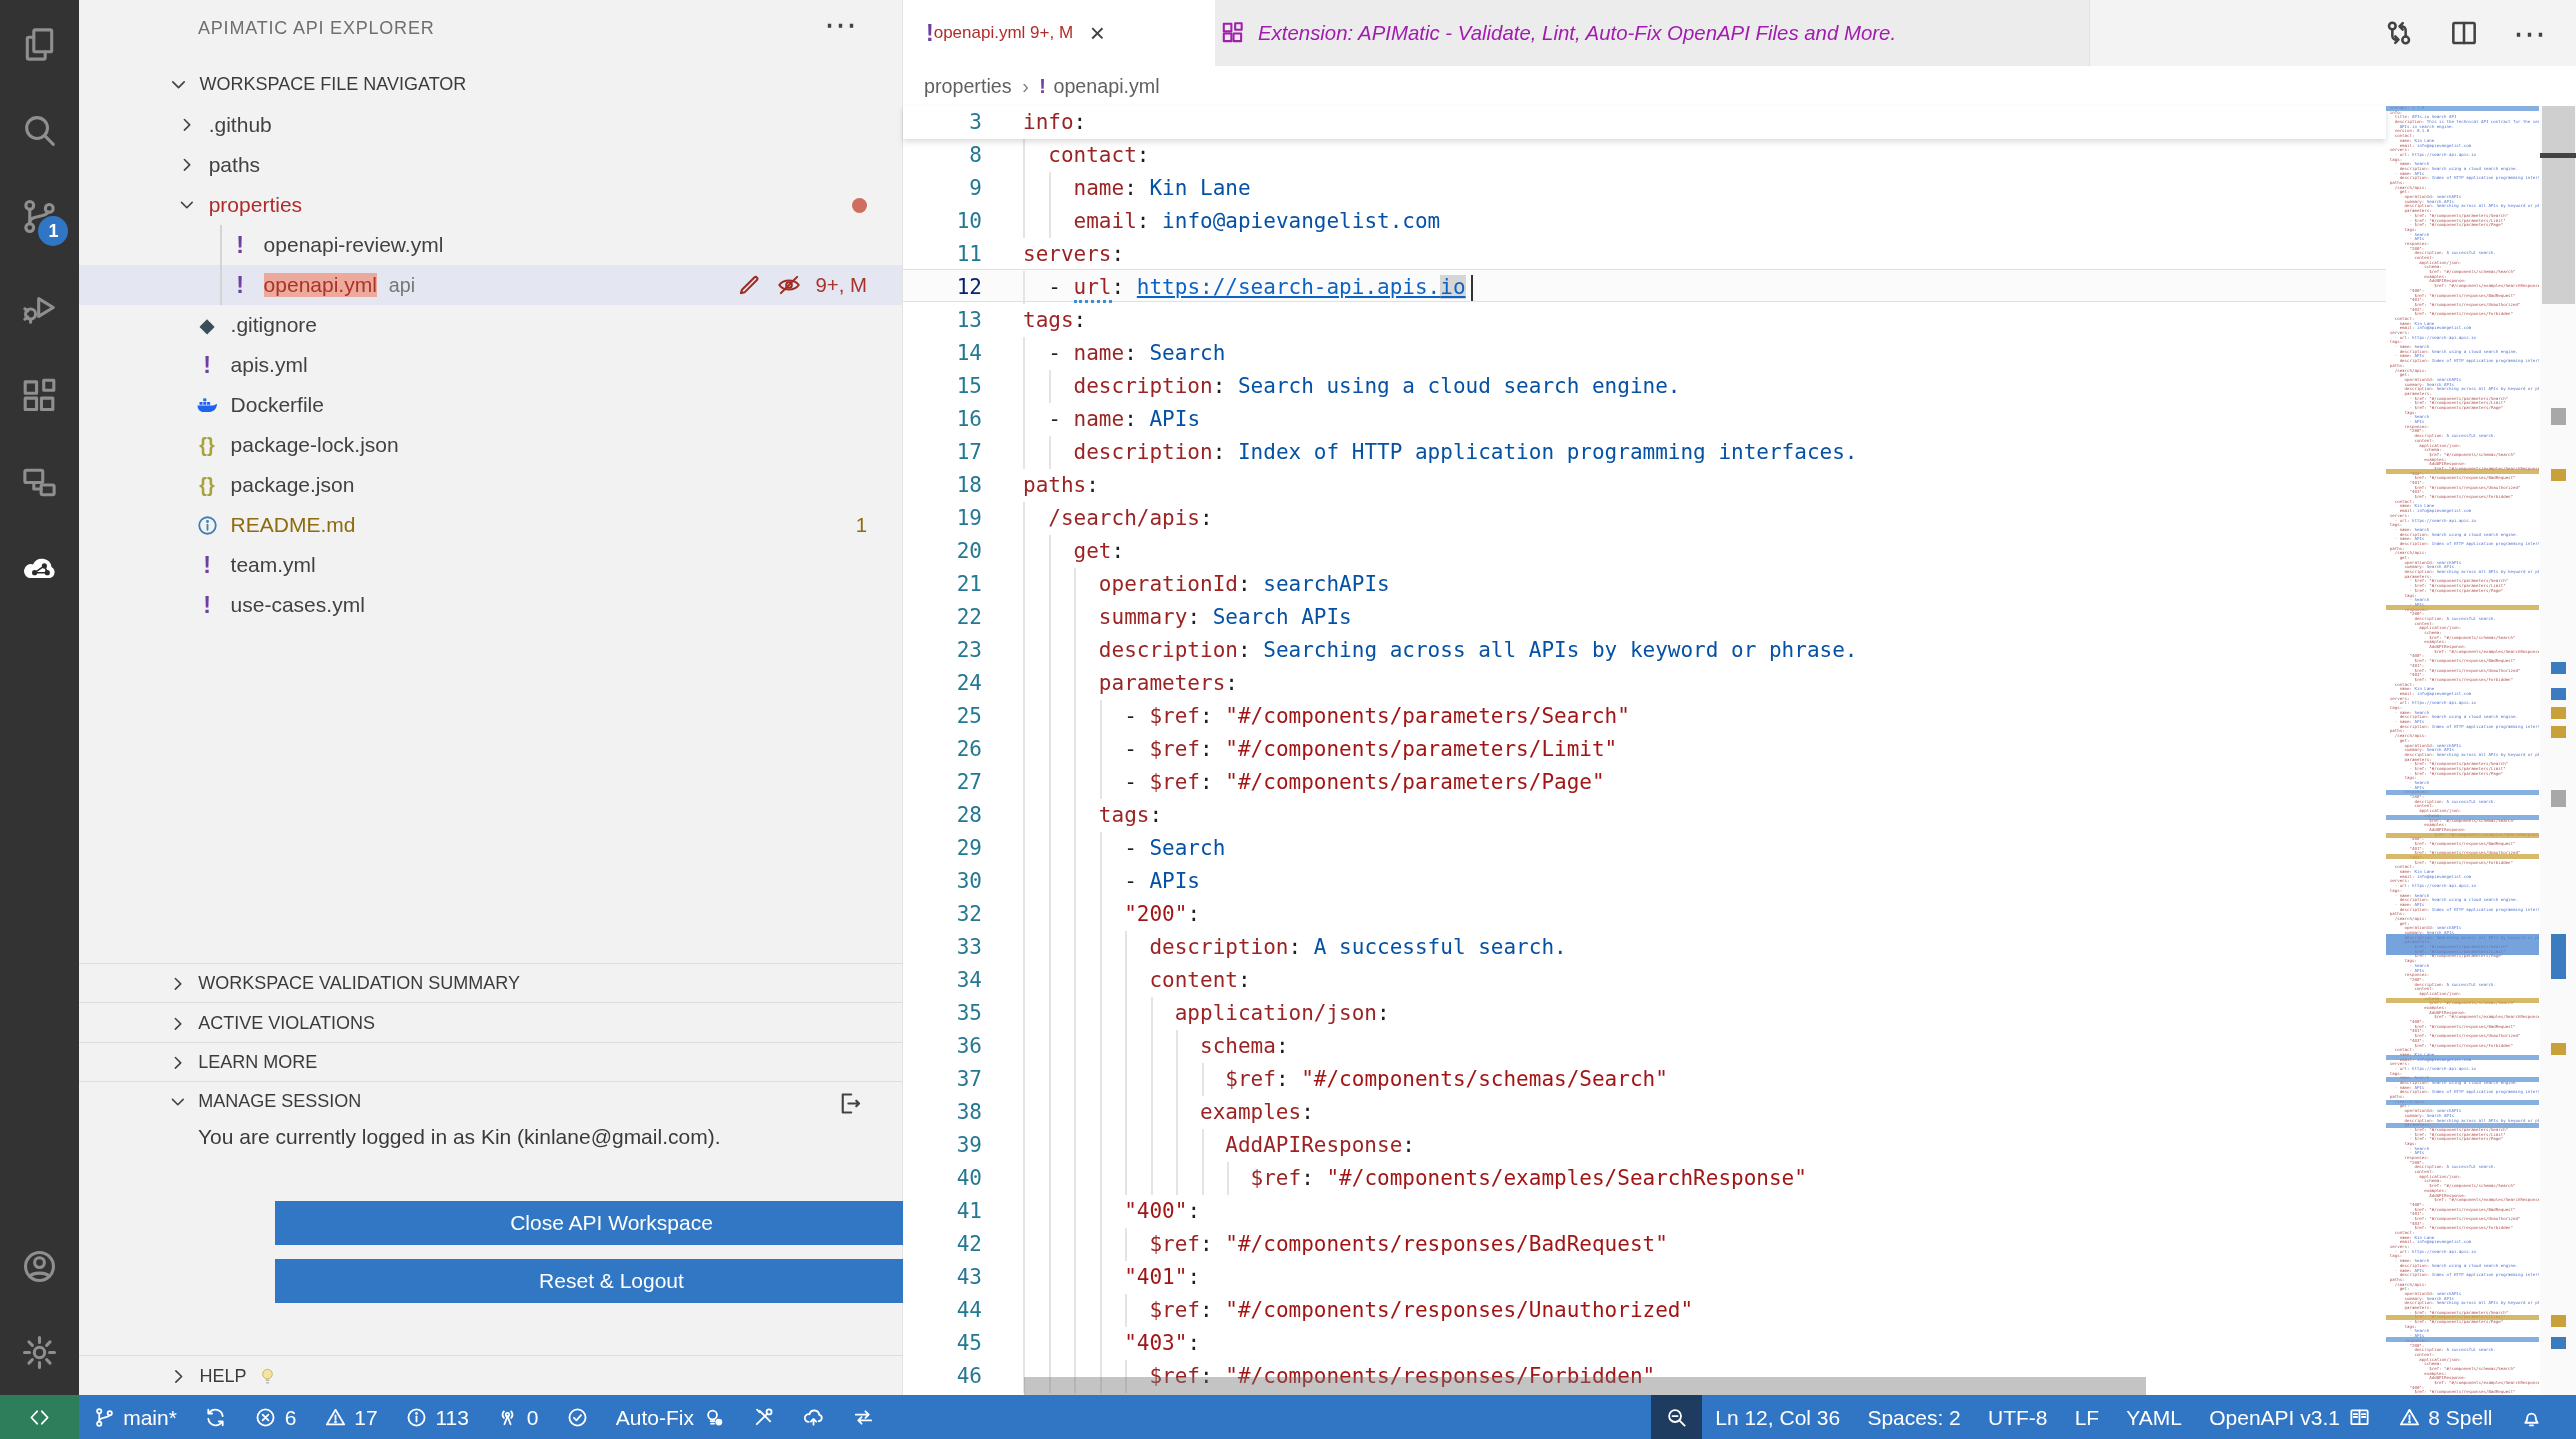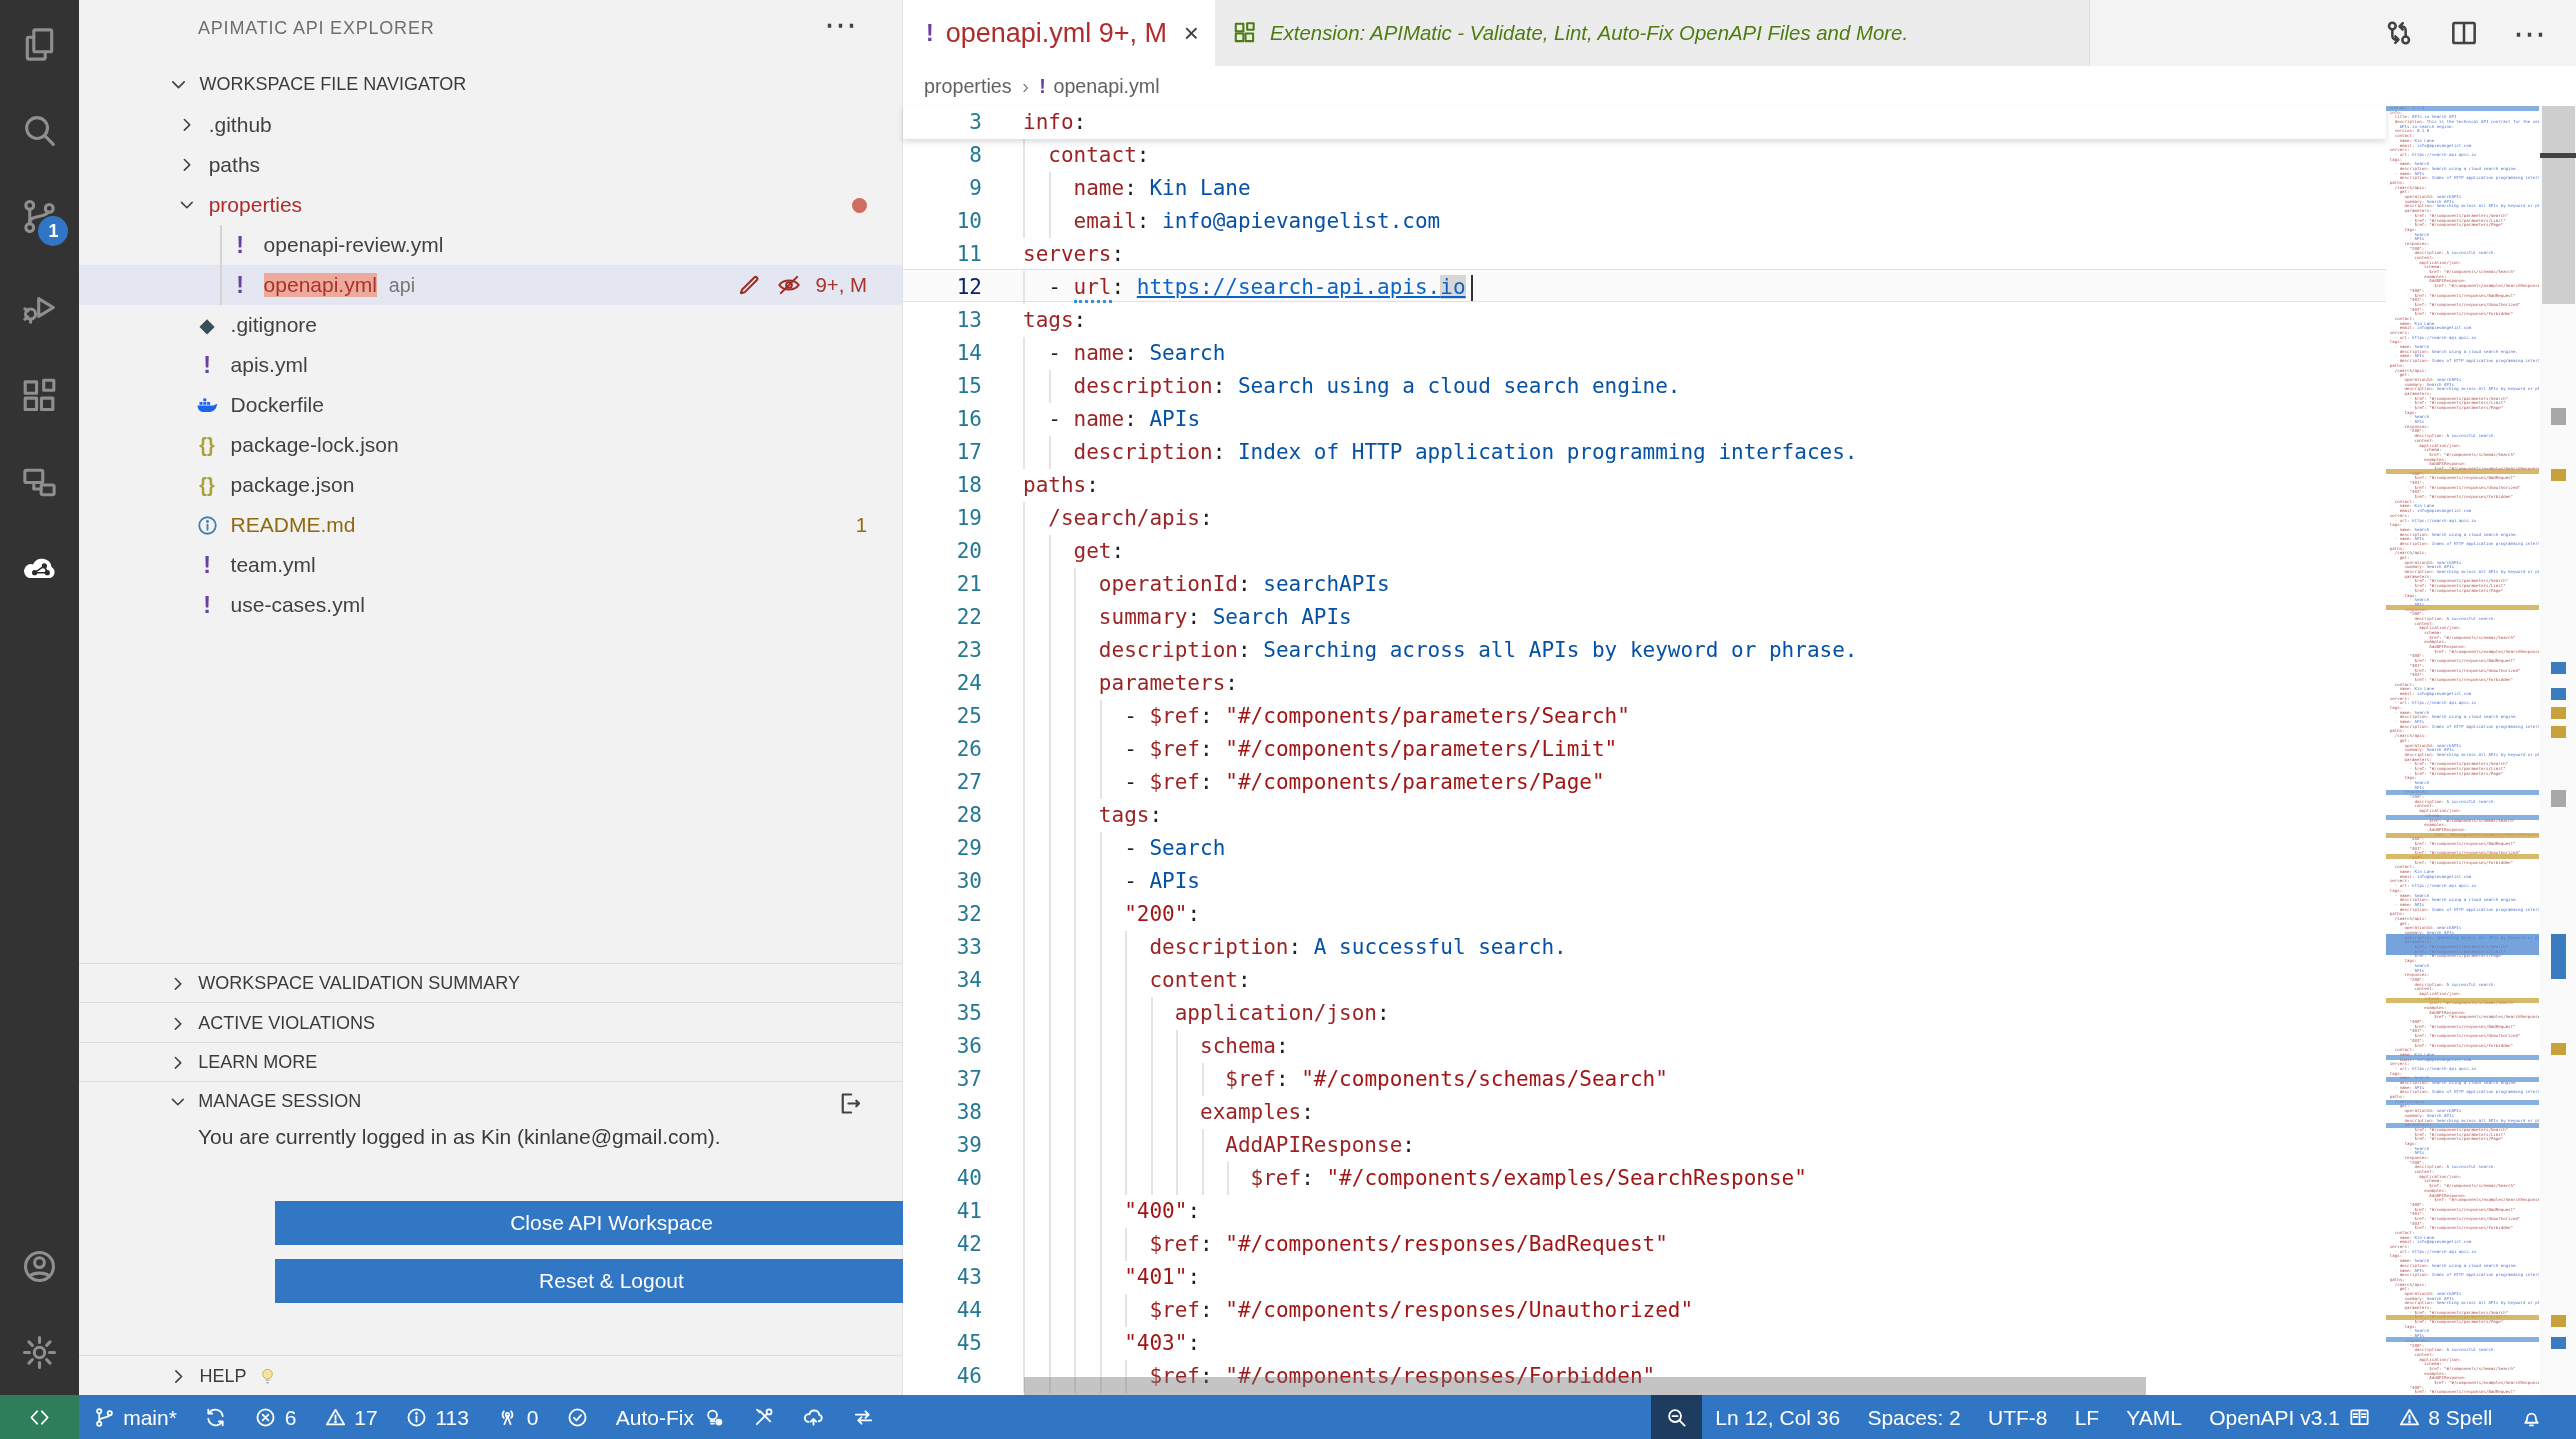--- a/index.html
+++ b/index.html
@@ -36,22 +36,22 @@
   .badge-red{color:#a8332a;font-size:20.4px;}
   .badge-brown{color:#8f6a0e;font-size:20.4px;}
   .panel-text{position:absolute;left:119px;font-size:21px;color:#3b3b3b;}
   .blue-btn{position:absolute;left:196px;width:673px;height:44px;background:#3277c4;color:#fff;font-size:21px;
             display:flex;align-items:center;justify-content:center;cursor:pointer;}
   .door-ic{position:absolute;right:39px;top:7.6px;color:#424242;}
   
   .tabbar{position:absolute;left:903px;top:0;width:1673px;height:66px;background:#f3f3f3;}
   .tab{position:absolute;top:0;height:66px;display:flex;align-items:center;box-sizing:border-box;}
   .tab1{left:0;width:312px;background:#ffffff;padding-left:23px;}
-  .tab2{left:312px;width:875px;background:#ececec;border-right:1.5px solid #e0e0e0;padding-left:17px;color:#4d7c0f;text-align:right;}
-  .tab1 .tlabel{color:#b02c2c;font-size:27px;margin-left:12px;}
+  .tab2{left:312px;width:875px;background:#ececec;border-right:1.5px solid #e0e0e0;padding-left:5px;color:#a21caf;text-align:right;}
+  .tab1 .tlabel{color:#b02c2c;font-size:17px;}
   .tab1 .tclose{margin-left:16.6px;font-size:26px;color:#424242;}
   .tab2 .tlabel{font-size:20.4px;font-style:italic;margin-left:12px;white-space:nowrap;}
   .ed-actions{position:absolute;right:0;top:0;height:66px;display:flex;align-items:center;gap:33px;padding-right:30px;color:#424242;}
   .breadcrumb{position:absolute;left:903px;top:66px;width:1673px;height:40px;background:#fff;display:flex;align-items:center;
               font-size:19.7px;color:#616161;}
   .breadcrumb .bc-sep{margin:0 10.6px;color:#818181;}
   .breadcrumb .excl{font-size:19.7px;margin-right:7.6px;}
   
   .editor{position:absolute;left:903px;top:106px;width:1483px;height:1289px;background:#fff;overflow:hidden;
           font-family:"DejaVu Sans Mono",monospace;font-size:21px;}

